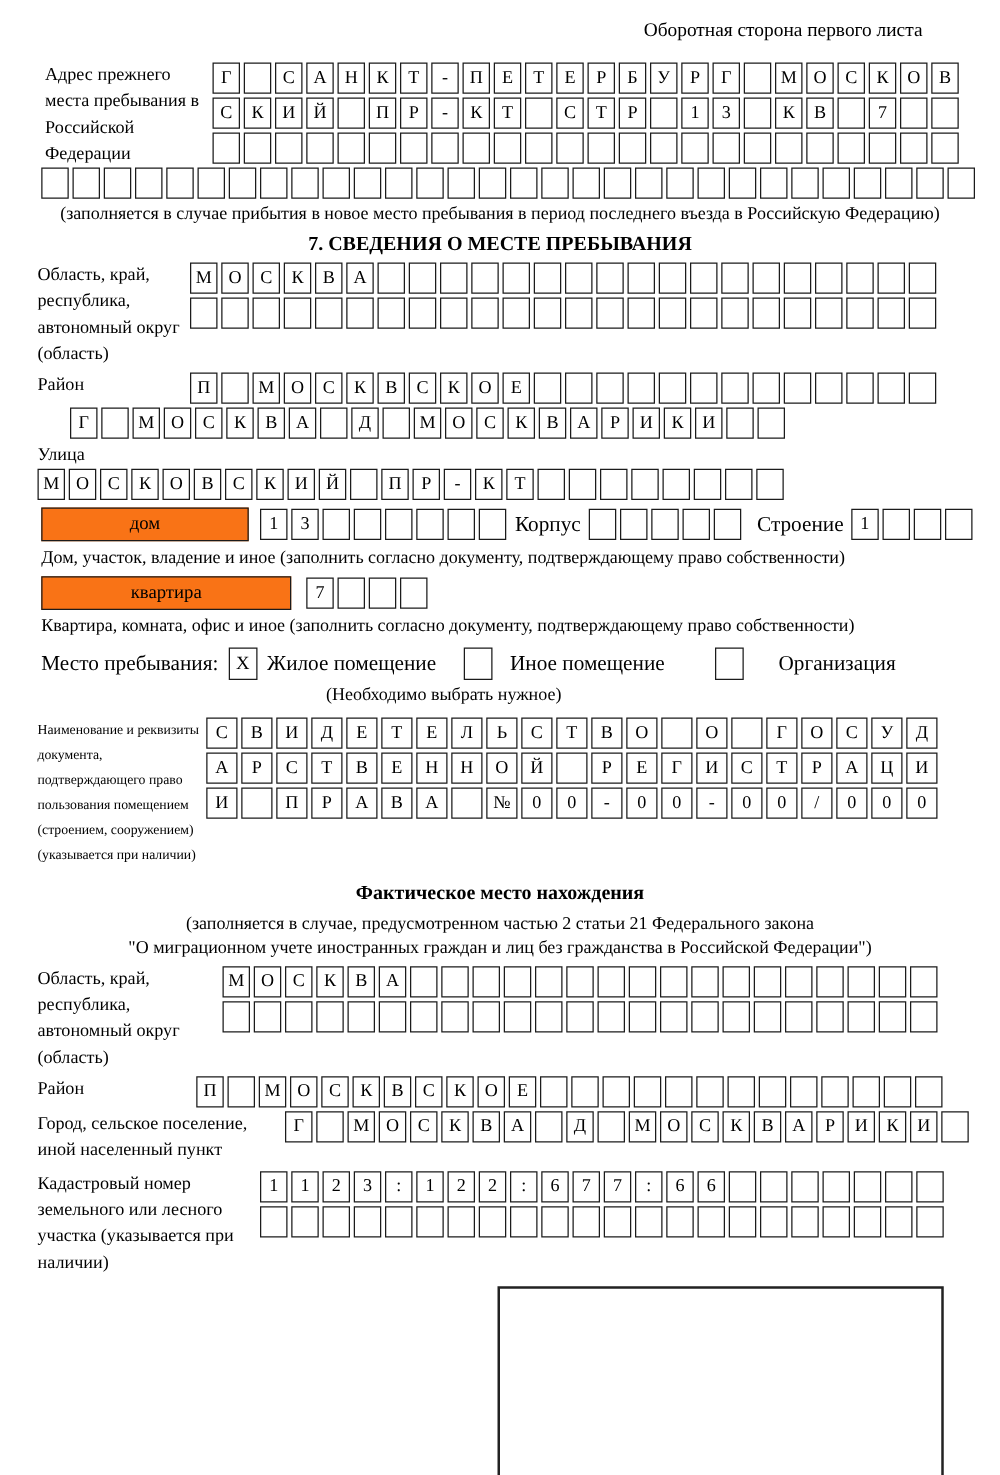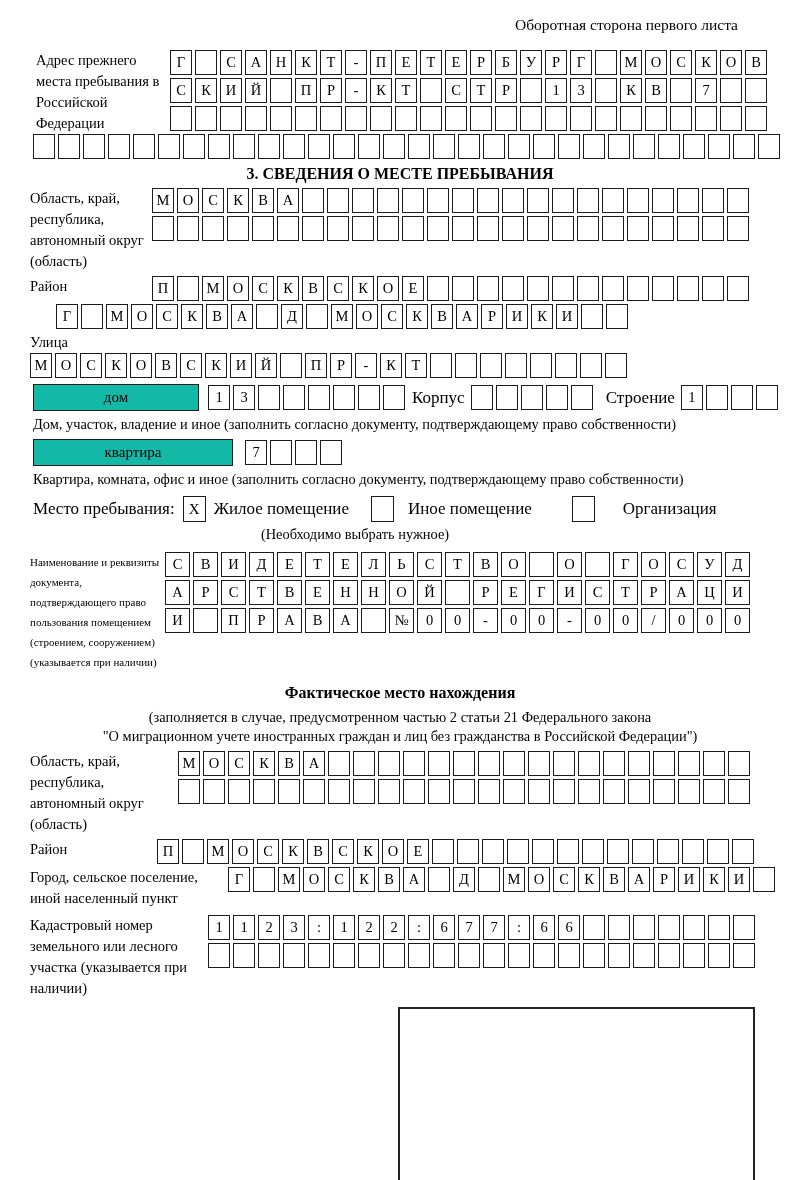--- a/index.html
+++ b/index.html
@@ -17,21 +17,21 @@
         margin-right:3px;display:flex;align-items:center;justify-content:center;
         font-size:14.5px;background:#fff;flex-shrink:0;}
   .cells-wide .cell{width:25px;}
 
   .caption{font-size:14.4px;line-height:19px;}
   .caption-center{text-align:center;}
   .sec-title{font-weight:bold;font-size:16px;text-align:center;}
 
   .widefield{box-sizing:border-box;border:1.6px solid #1b1b1b;height:27px;
              display:flex;align-items:center;justify-content:center;
-             font-size:15px;background:#14b8a6;flex-shrink:0;}
+             font-size:15px;background:#f97316;flex-shrink:0;}
 
   .chk{box-sizing:border-box;width:23px;height:26px;border:1.6px solid #1b1b1b;
        display:flex;align-items:center;justify-content:center;font-size:15px;flex-shrink:0;}
   .opt-label{font-size:17px;line-height:26px;}
 
   .stamp-box{box-sizing:border-box;margin:8px 0 0 398px;width:357px;height:176px;
              border:2px solid #222;background:#fff;}
   .indent1{margin-left:26px;}
 </style>
 </head>
@@ -149,22 +149,23 @@
       <span class="cell"></span>
       <span class="cell"></span>
       <span class="cell"></span>
       <span class="cell"></span>
       <span class="cell"></span>
       <span class="cell"></span>
       <span class="cell"></span>
       <span class="cell"></span>
       <span class="cell"></span>
     </div>
-
-  <div class="sec-title" style="margin-top:6px;">3. СВЕДЕНИЯ О МЕСТЕ ПРЕБЫВАНИЯ</div>
+  <div class="caption caption-center" style="margin-top:3px;">(заполняется в случае прибытия в новое место пребывания в период последнего въезда в Российскую Федерацию)</div>
+
+  <div class="sec-title" style="margin-top:6px;">7. СВЕДЕНИЯ О МЕСТЕ ПРЕБЫВАНИЯ</div>
 
   <div class="frow" style="padding:5px 0 0 30px;">
     <div class="flabel" style="width:122px;">Область, край, республика, автономный округ (область)</div>
     <div class="rowstack">
       <div class="cells">
           <span class="cell">М</span>
           <span class="cell">О</span>
           <span class="cell">С</span>
           <span class="cell">К</span>
           <span class="cell">В</span>

